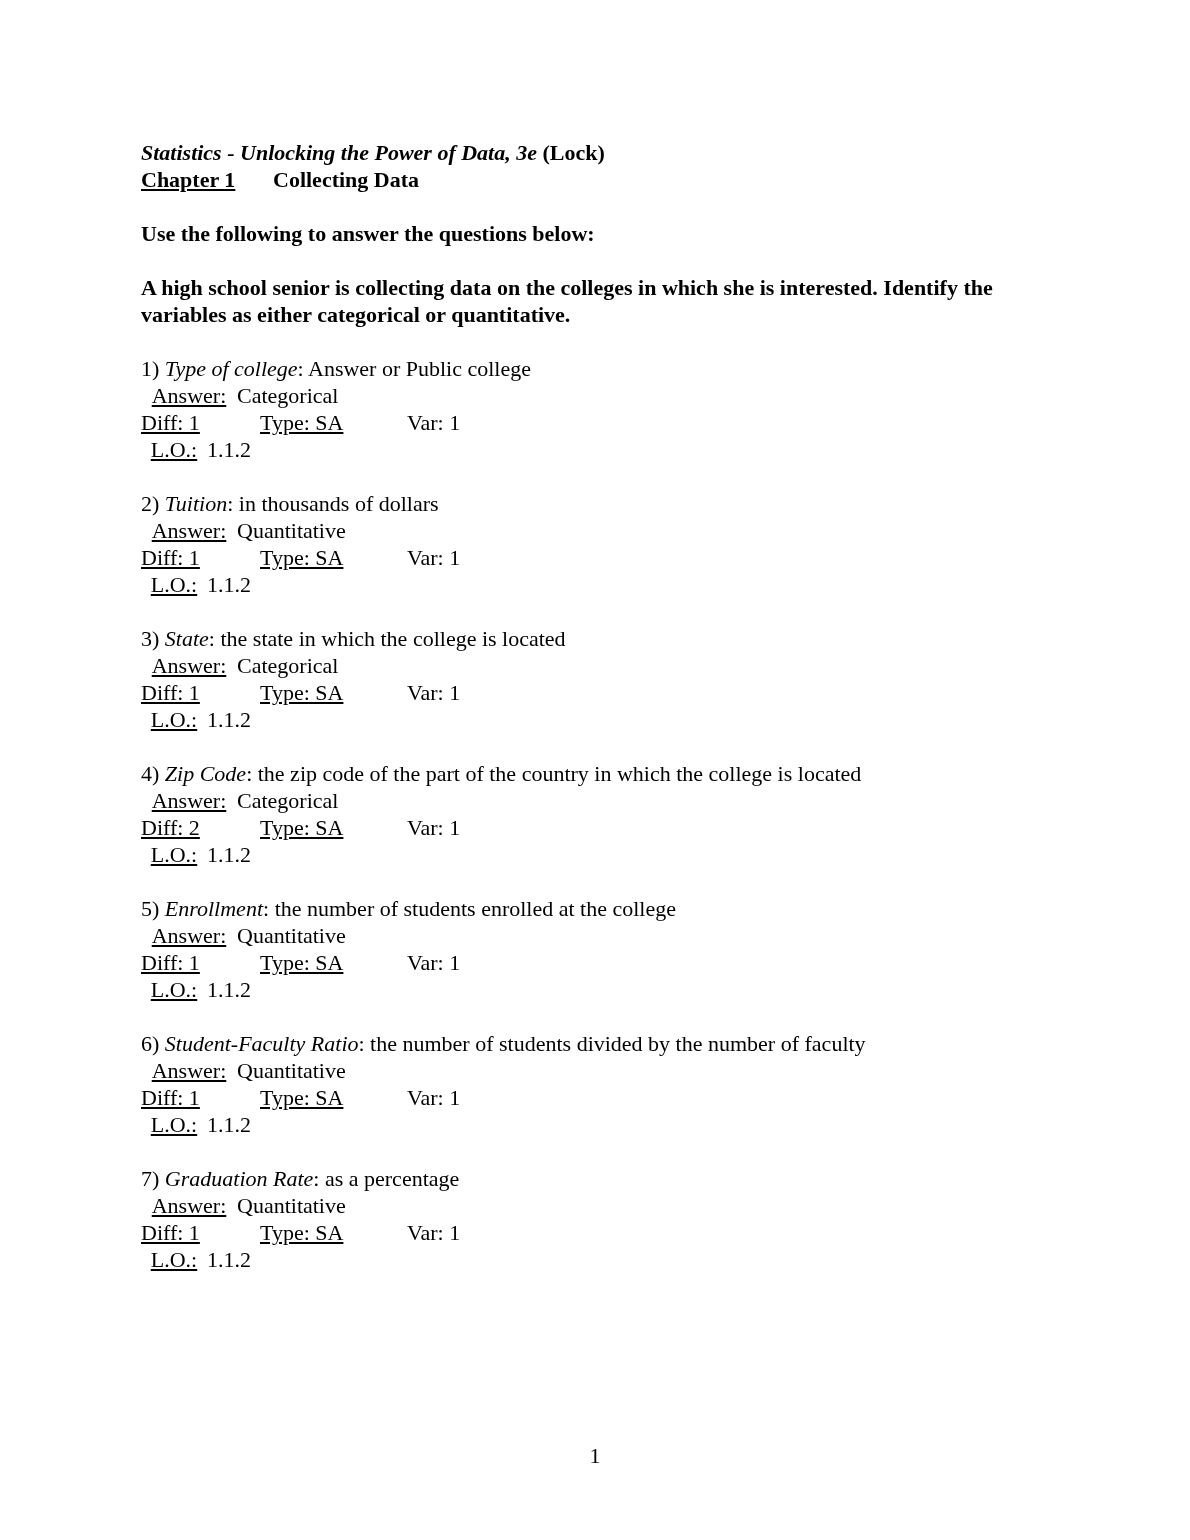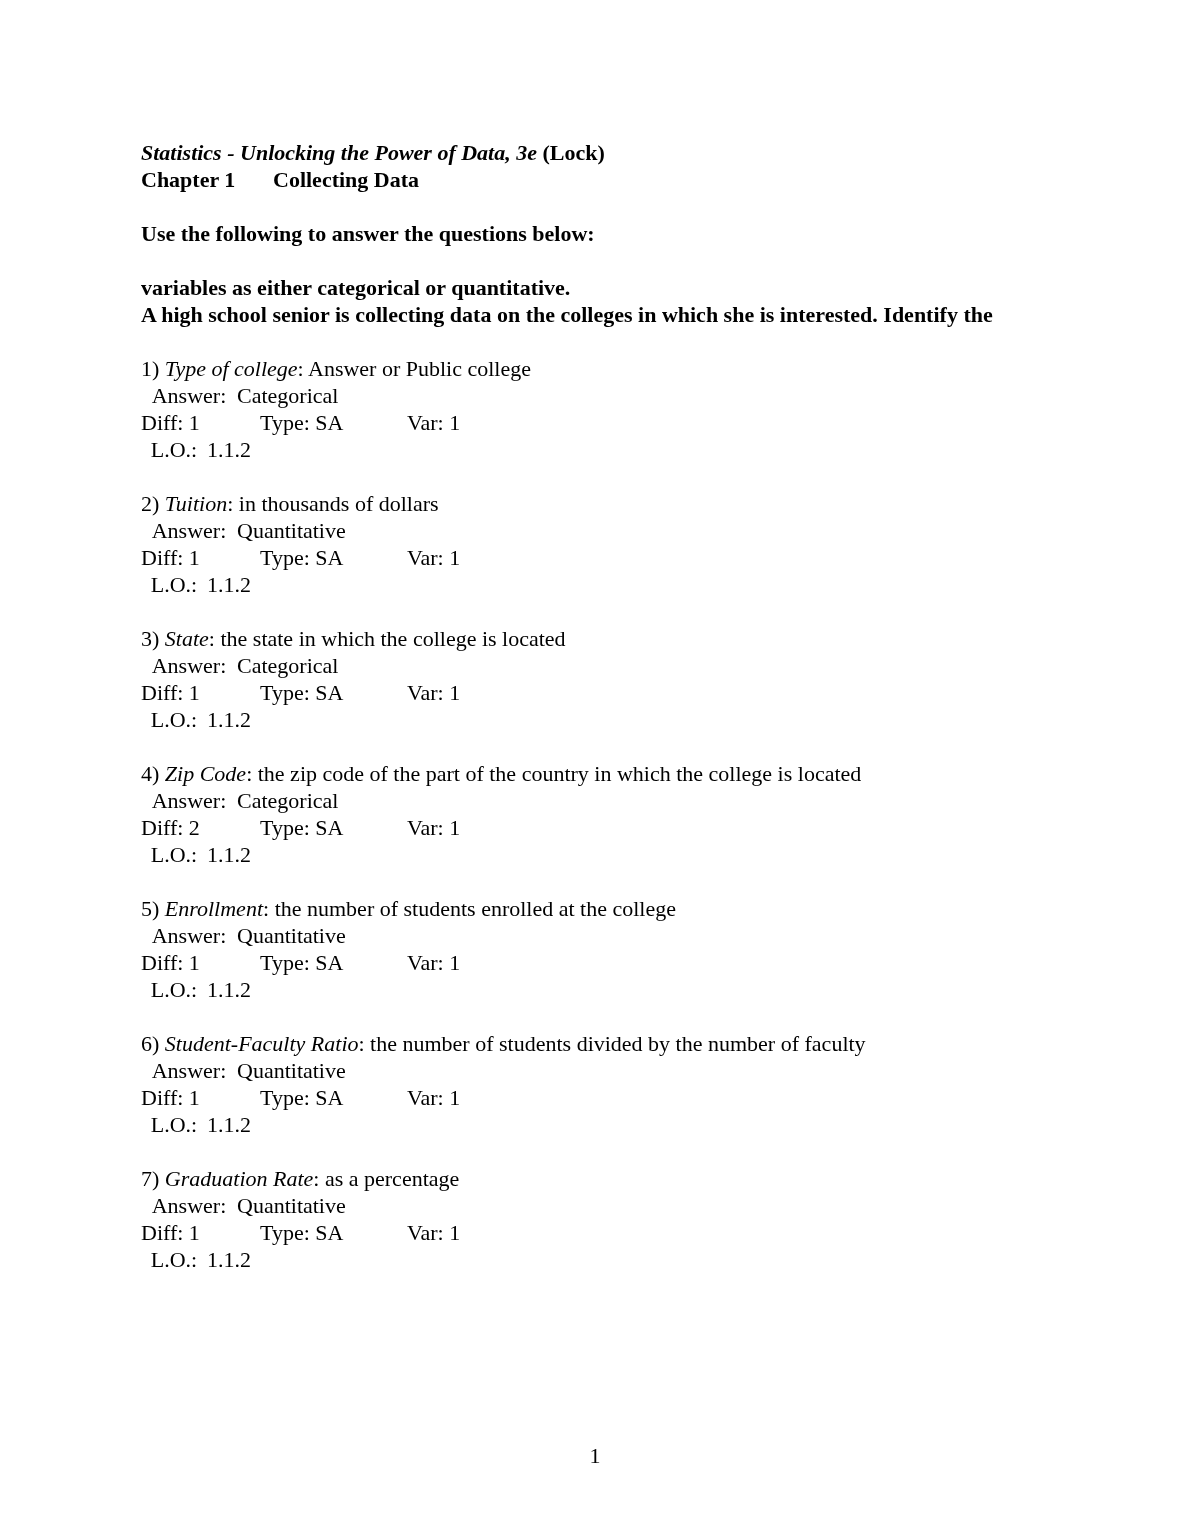--- a/index.html
+++ b/index.html
@@ -22,21 +22,21 @@
     position: absolute;
     left: 141px;
     top: 139px;
     width: 910px;
   }
   .line { white-space: nowrap; }
   .gap-after { margin-bottom: 27px; }
   .bold { font-weight: bold; }
   .bold-italic { font-weight: bold; font-style: italic; }
   .italic { font-style: italic; }
-  .cell { display: inline-block; }
+  .cell { display: inline-block; text-decoration: underline; }
   .cell-chapter { width: 132px; }
   .cell-section { width: 53px; }
   .cell-answer { width: 96px; text-align: center; }
   .cell-diff { width: 119px; }
   .cell-type { width: 147px; }
   .cell-lo { width: 66px; text-align: center; }
   .footer {
     position: absolute;
     top: 1442px;
     left: 0;
@@ -52,22 +52,22 @@
 
     <div class="gap-after">
       <div class="line"><span class="bold-italic">Statistics - Unlocking the Power of Data, 3e</span><span class="bold"> (Lock)</span></div>
       <div class="line bold"><span class="cell cell-chapter">Chapter 1</span><span>Collecting Data</span></div>
     </div>
 
 
     <div class="line bold gap-after">Use the following to answer the questions below:</div>
 
     <div class="bold gap-after">
+      <div class="line">A high school senior is collecting data on the colleges in which she is interested. Identify the</div>
       <div class="line">variables as either categorical or quantitative.</div>
-      <div class="line">A high school senior is collecting data on the colleges in which she is interested. Identify the</div>
     </div>
 
     <div class="gap-after">
       <div class="line"><span>1) </span><span class="italic">Type of college</span><span>: Answer or Public college</span></div>
       <div class="line"><span class="cell cell-answer">Answer:</span><span>Categorical</span></div>
       <div class="line"><span class="cell cell-diff">Diff: 1</span><span class="cell cell-type">Type: SA</span><span>Var: 1</span></div>
       <div class="line"><span class="cell cell-lo">L.O.:</span><span>1.1.2</span></div>
     </div>
 
     <div class="gap-after">

